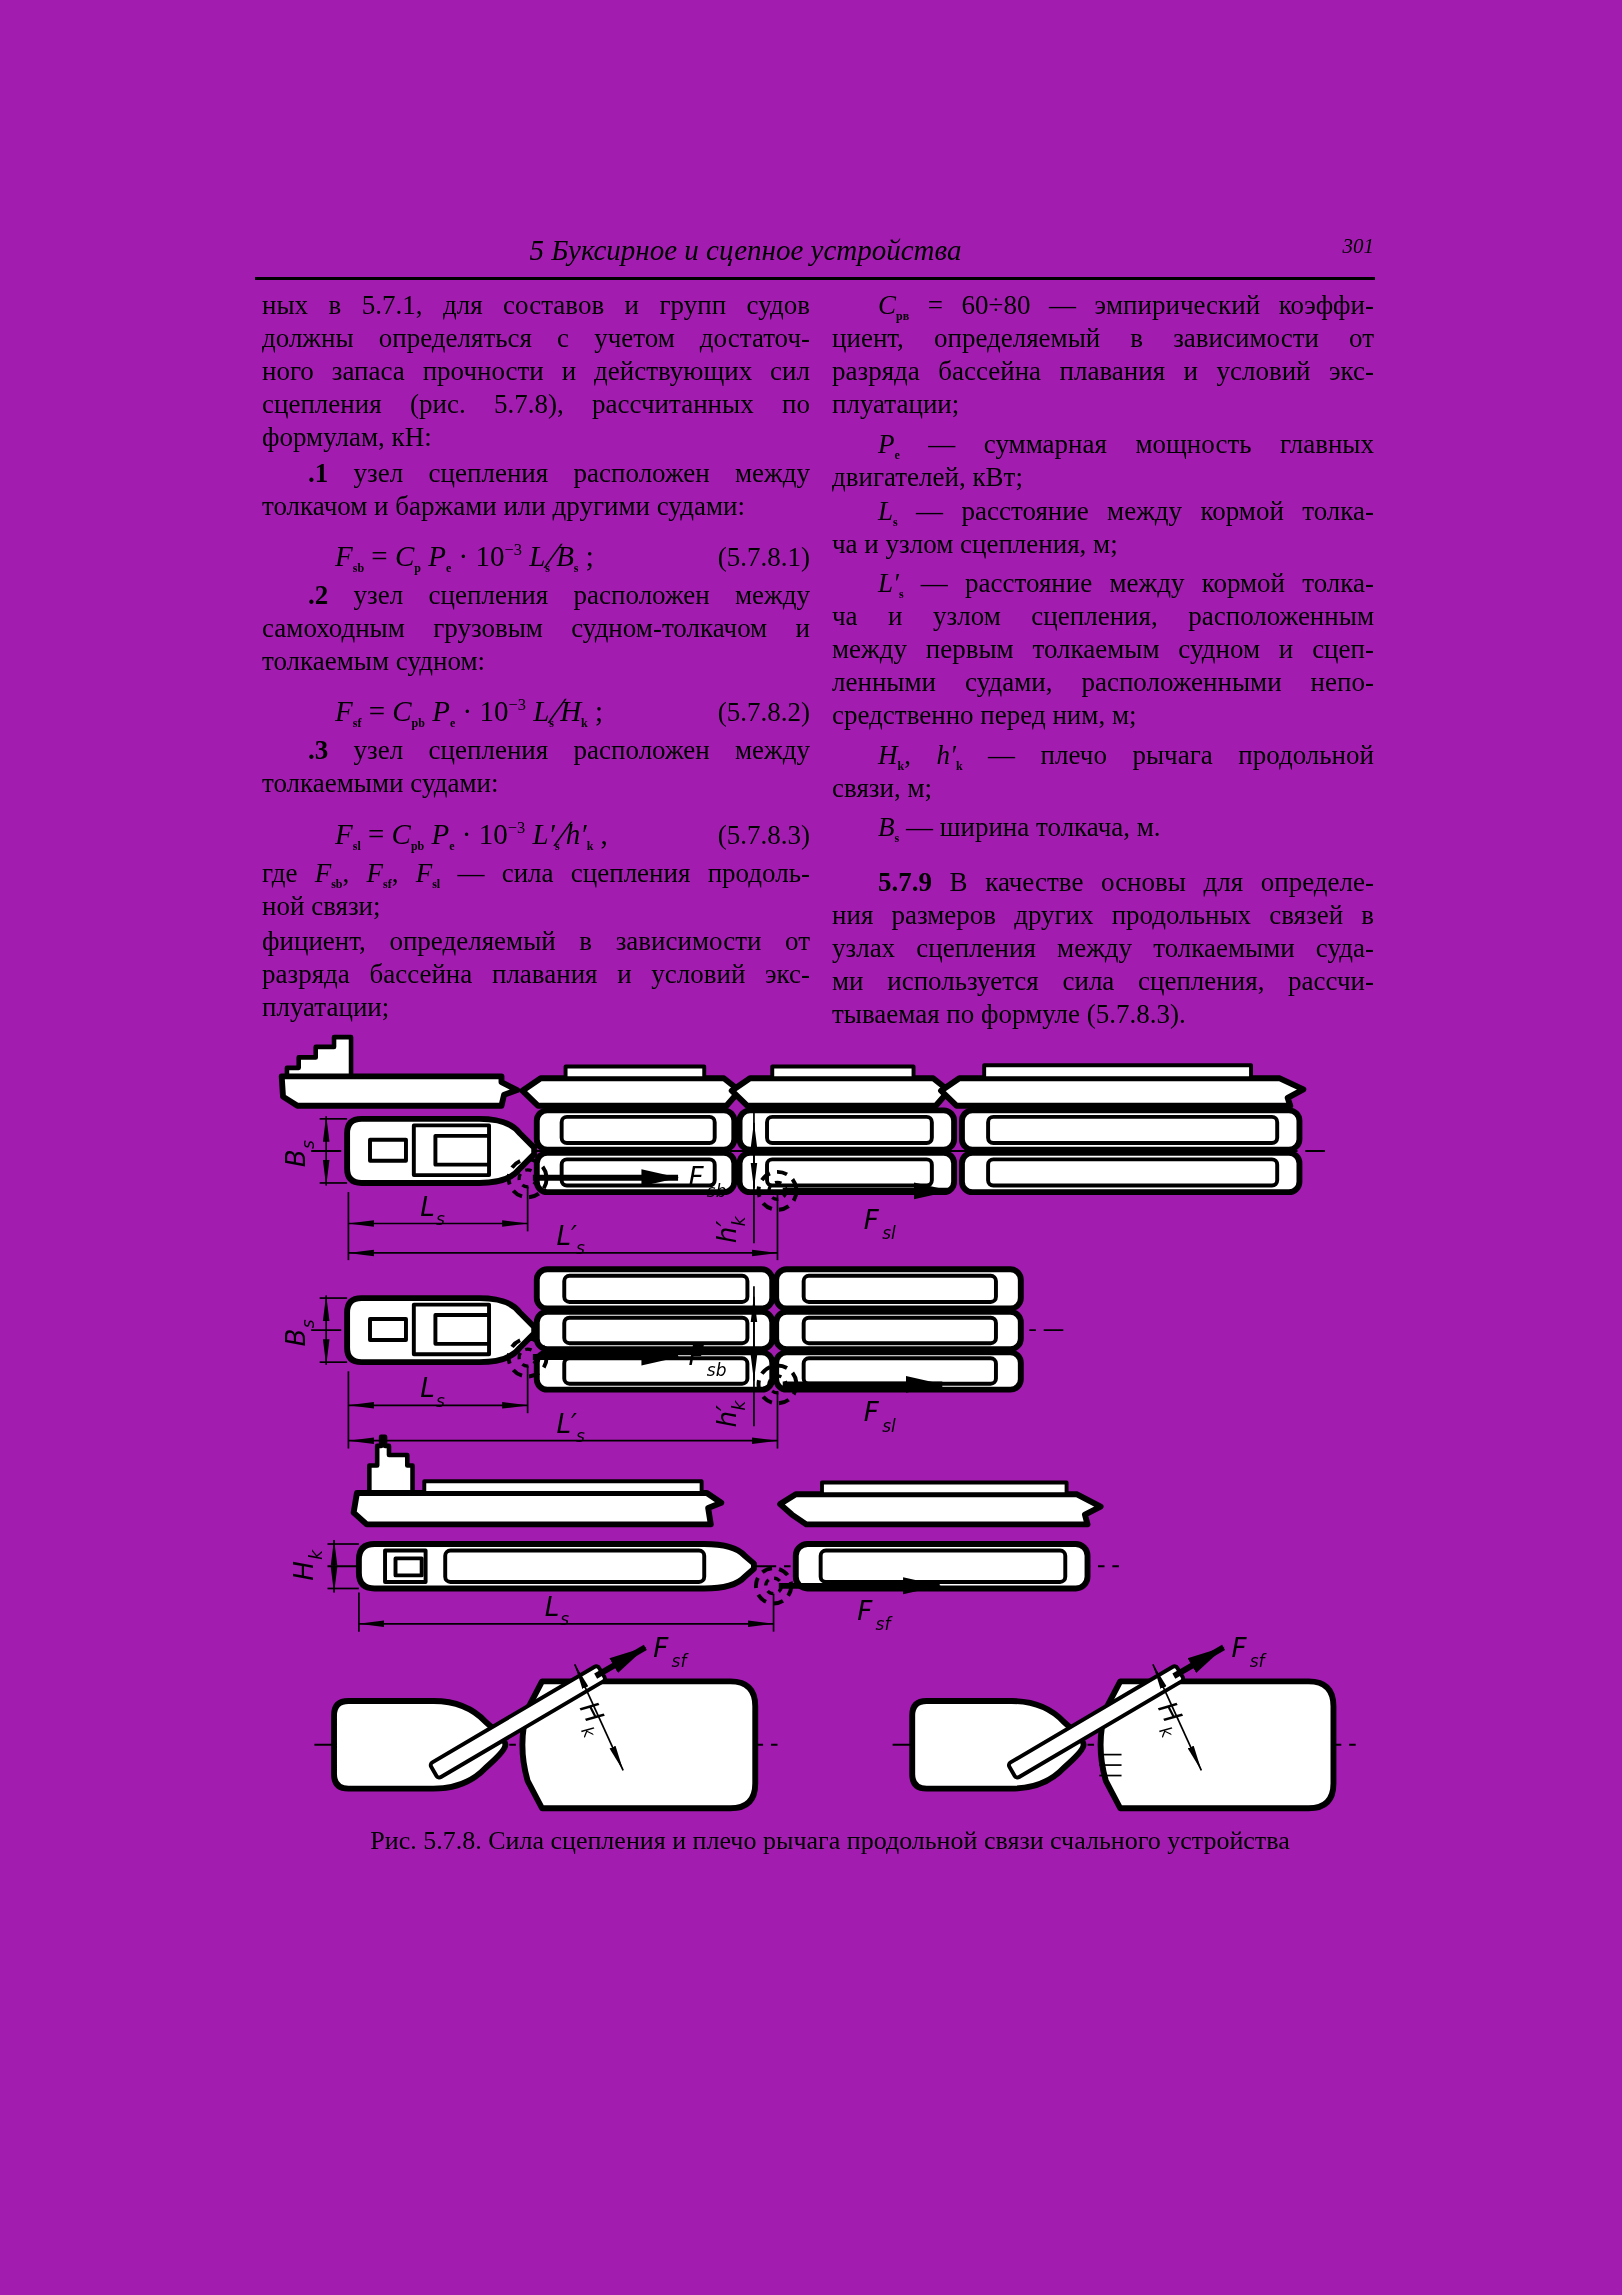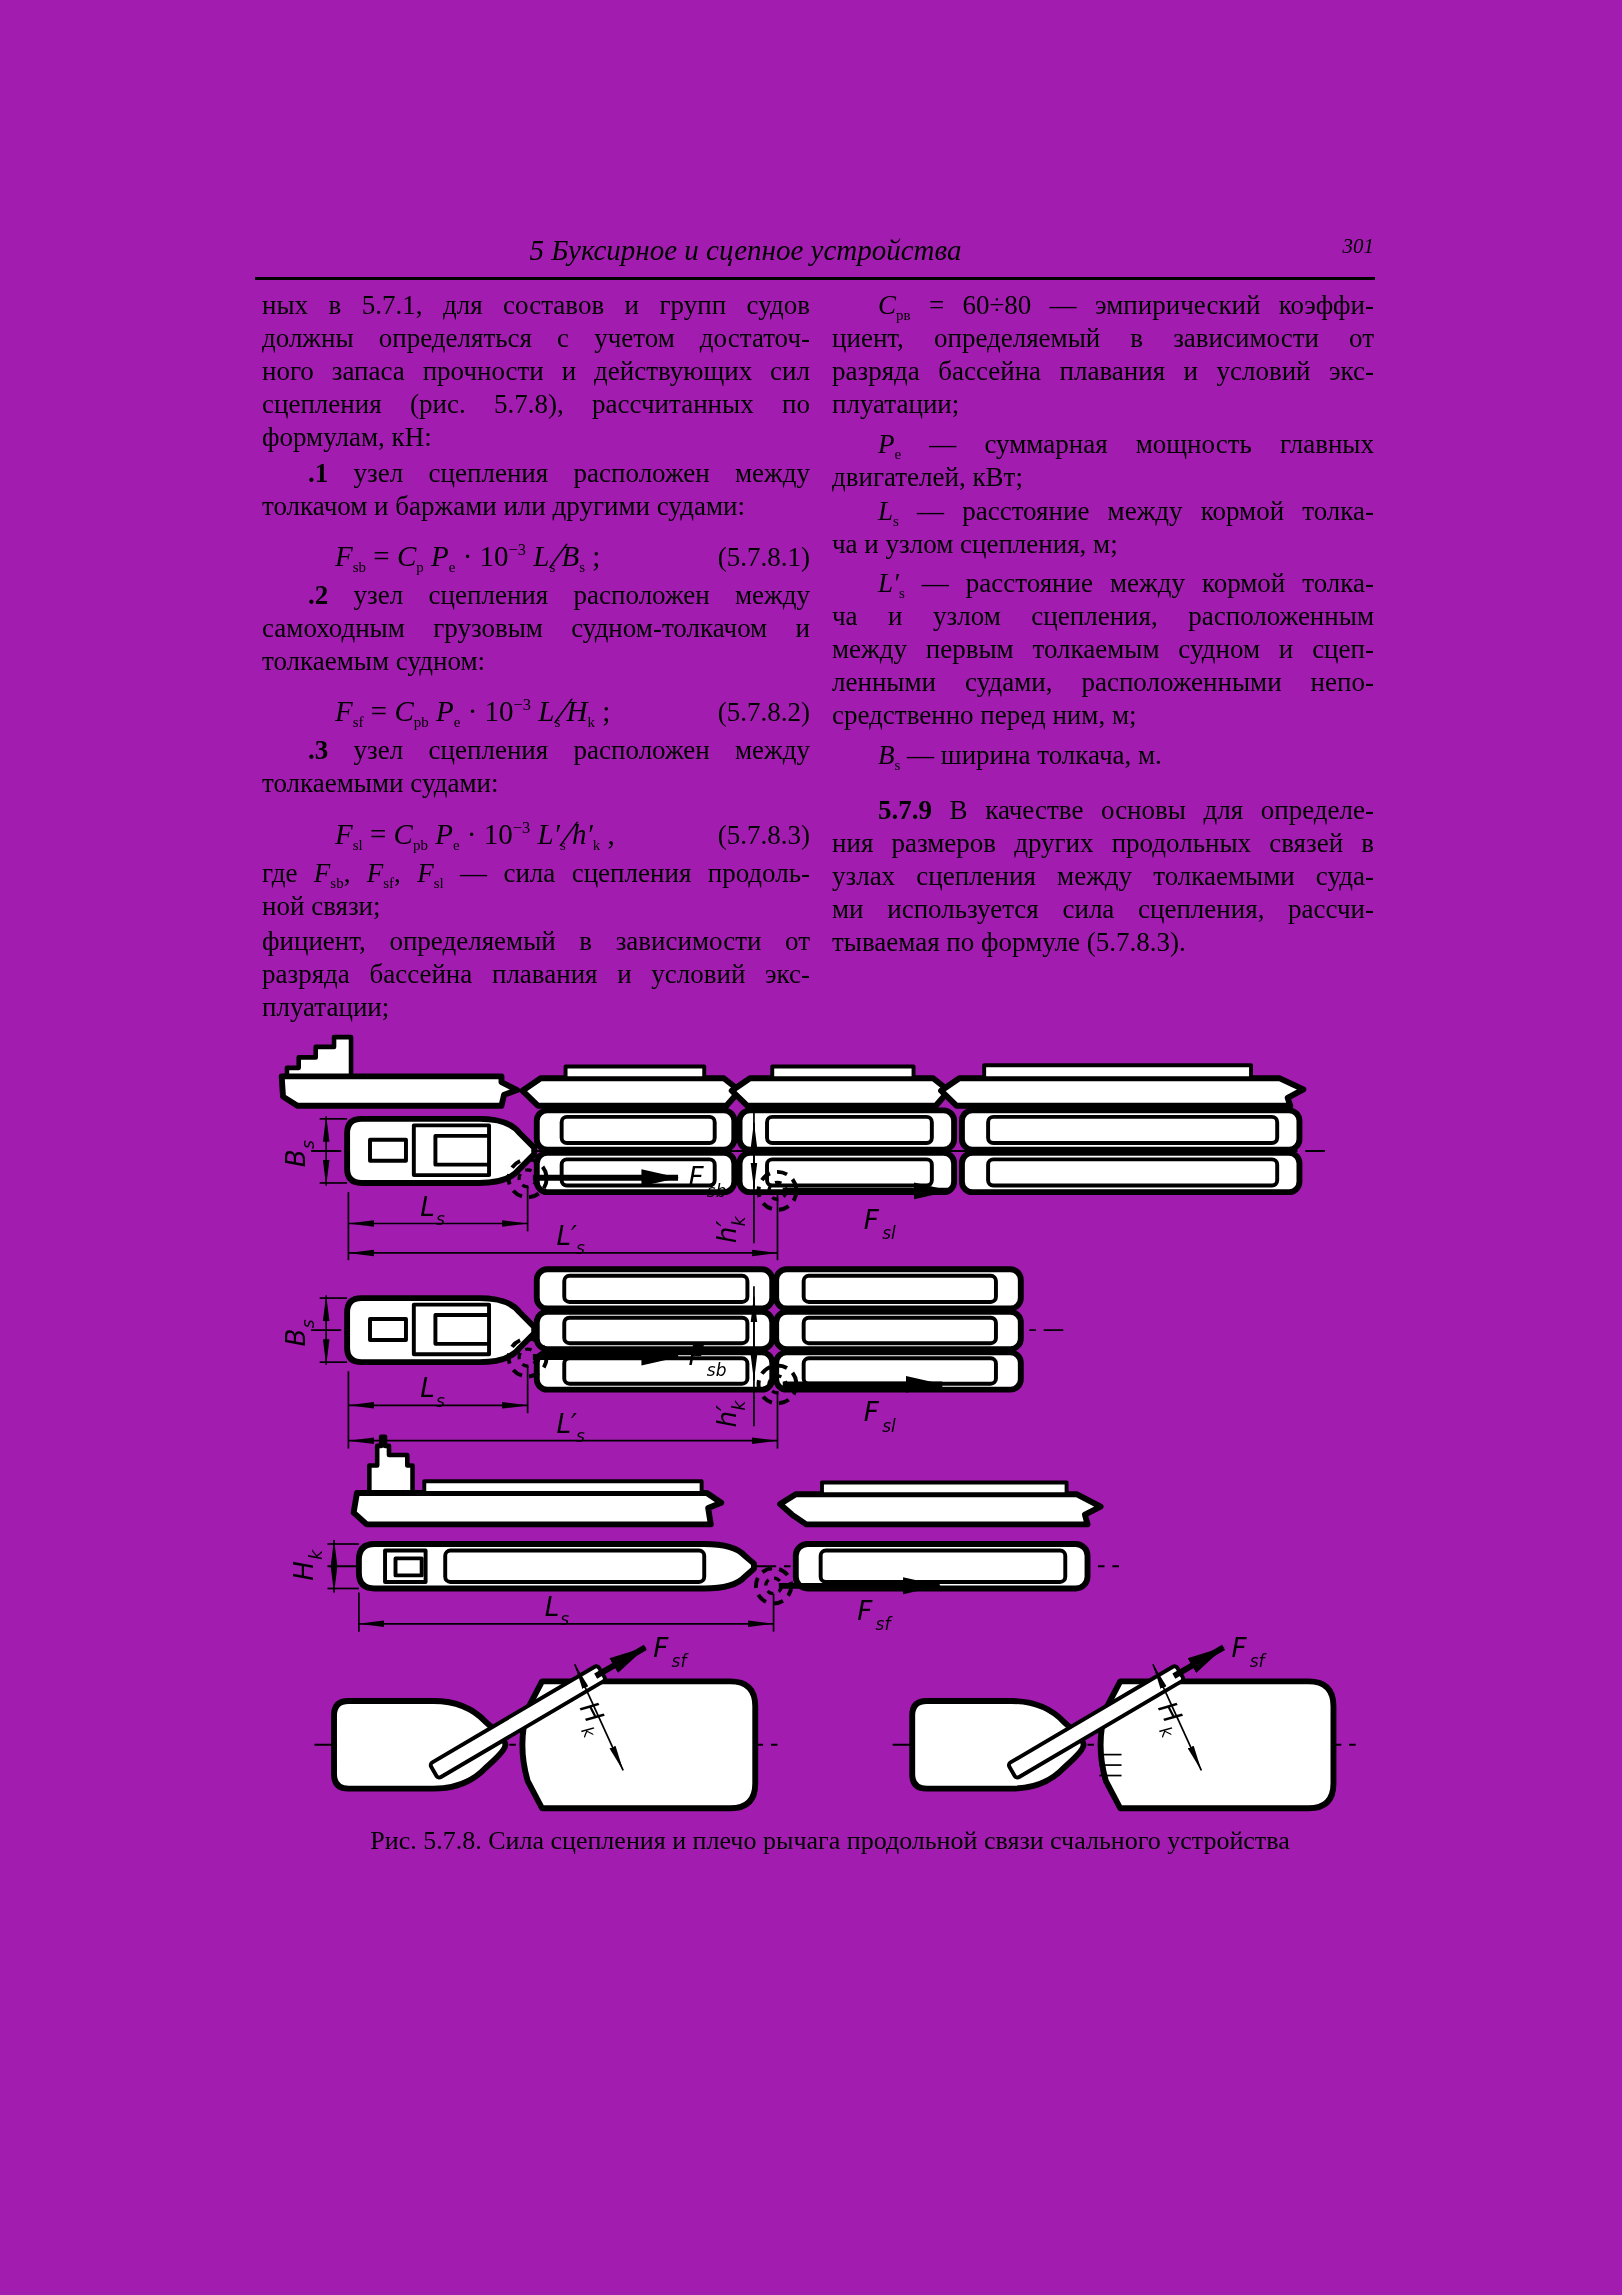--- a/index.html
+++ b/index.html
@@ -13,21 +13,21 @@
   .hdr-rule{position:absolute;top:277px;left:255px;width:1120px;height:3.3px;background:#000;}
   
   .col{position:absolute;top:289px;font-size:27px;}
   .col-left{left:262px;width:548px;}
   .col-right{left:832px;width:542px;}
   .jl{text-align:justify;text-align-last:justify;height:33px;line-height:33px;white-space:normal;}
   .jl.last{text-align-last:left;}
   .jl.ind{text-indent:46px;}
   .para{margin:0;}
   i{font-style:italic;}
-  sub{font-size:15px;font-style:normal;}
+  sub{font-size:12px;font-style:normal;font-weight:bold;}
   sup{font-size:16.4px;font-style:normal;}
   .bigsl{font-style:italic;font-size:37px;line-height:0;position:relative;top:2px;}
   .formula{display:flex;align-items:baseline;padding-left:73px;margin:6.5px 0 7.9px 0;
            font-size:29px;height:42px;line-height:42px;}
   .fnum{margin-left:auto;font-size:27px;}
   
   .fig{position:absolute;left:249px;top:1027px;}
   .caption{position:absolute;top:1826px;left:0;width:1602px;text-align:center;font-size:26px;padding-left:29px;}
   
   .hull{fill:#fff;stroke:#000;stroke-width:9;stroke-linejoin:round;}
@@ -110,20 +110,24 @@
         <div class="jl last">ча и узлом сцепления, м;</div>
       </div>
       <div class="para" style="margin-top: 6.5px;">
         <div class="jl ind"><i>L′</i><sub>s</sub> — расстояние между кормой толка-</div>
         <div class="jl">ча и узлом сцепления, расположенным</div>
         <div class="jl">между первым толкаемым судном и сцеп-</div>
         <div class="jl">ленными судами, расположенными непо-</div>
         <div class="jl last">средственно перед ним, м;</div>
       </div>
       <div class="para" style="margin-top: 6.5px;">
+        <div class="jl ind"><i>H</i><sub>k</sub>,  <i>h′</i><sub>k</sub> — плечо рычага продольной</div>
+        <div class="jl last">связи, м;</div>
+      </div>
+      <div class="para" style="margin-top: 6.5px;">
         <div class="jl last ind"><i>B</i><sub>s</sub> — ширина толкача, м.</div>
       </div>
       <div class="para" style="margin-top: 22px;">
         <div class="jl ind"><b>5.7.9</b> В качестве основы для определе-</div>
         <div class="jl">ния размеров других продольных связей в</div>
         <div class="jl">узлах сцепления между толкаемыми суда-</div>
         <div class="jl">ми используется сила сцепления, рассчи-</div>
         <div class="jl last">тываемая по формуле (5.7.8.3).</div>
       </div>
     </div>

